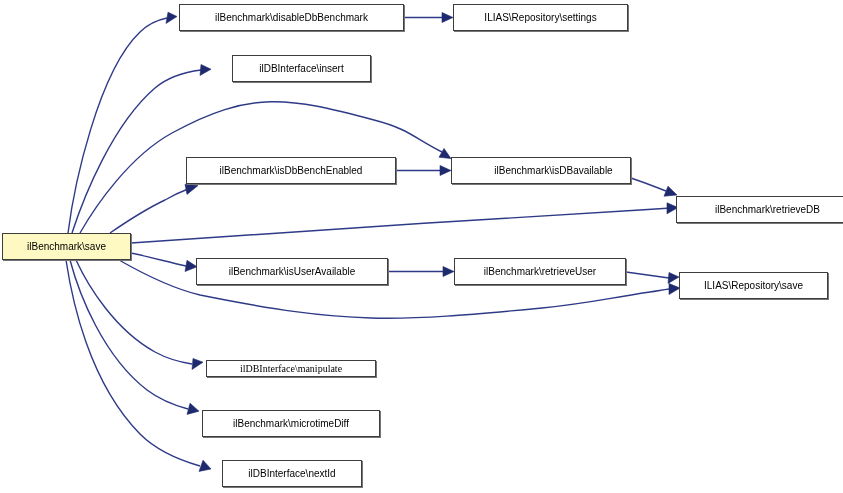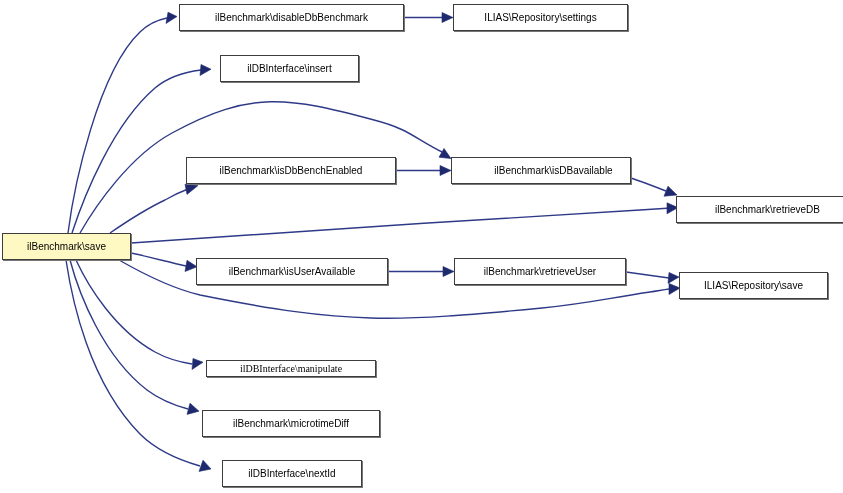--- a/index.html
+++ b/index.html
@@ -149,21 +149,21 @@
   </div>
 
   <div class="node-box" style="left:179px; top:4px;   width:225px; height:27px;">
     <span class="node-label">ilBenchmark\disableDbBenchmark</span>
   </div>
 
   <div class="node-box" style="left:453px; top:4px;   width:175px; height:27px;">
     <span class="node-label">ILIAS\Repository\settings</span>
   </div>
 
-  <div class="node-box" style="left:220px; top:55px;  width:139px; height:27px;">
+  <div class="node-box" style="left:232px; top:55px;  width:139px; height:27px;">
     <span class="node-label">ilDBInterface\insert</span>
   </div>
 
   <div class="node-box" style="left:186px; top:157px; width:210px; height:27px;">
     <span class="node-label">ilBenchmark\isDbBenchEnabled</span>
   </div>
 
   <div class="node-box" style="left:451px; top:157px; width:180px; height:27px;padding-left:25px;">
     <span class="node-label">ilBenchmark\isDBavailable</span>
   </div>

